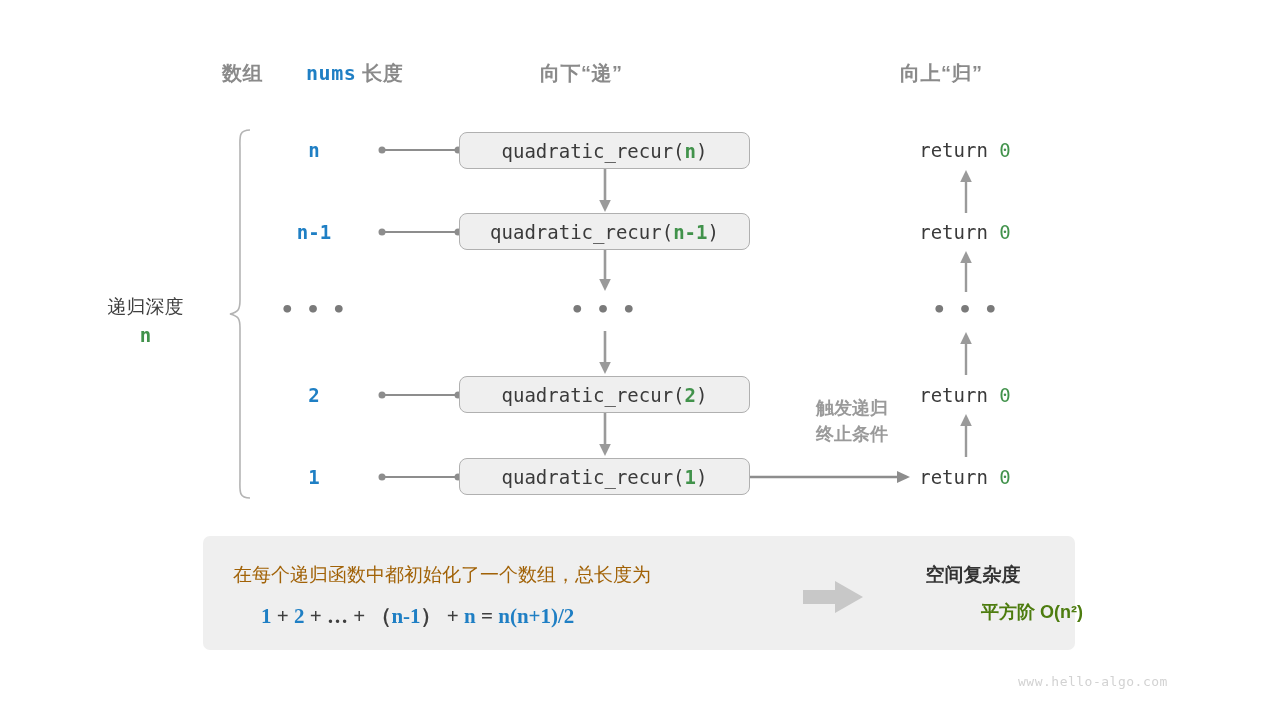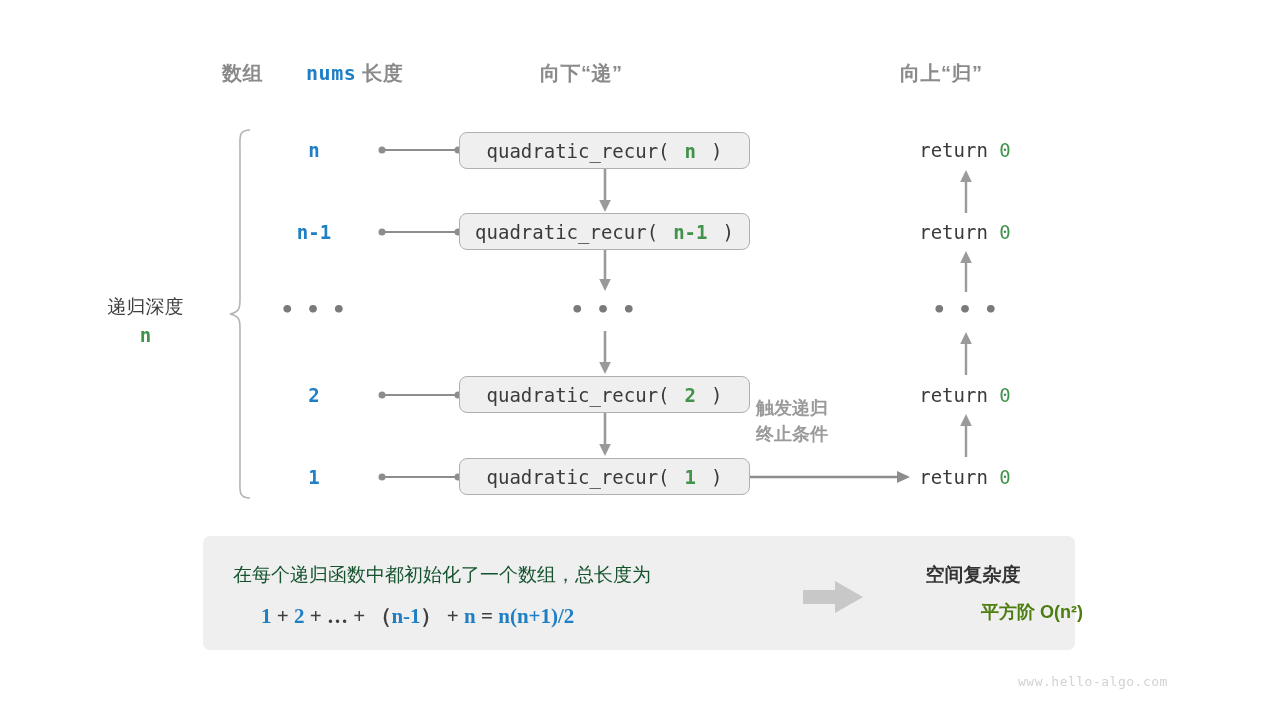--- a/index.html
+++ b/index.html
@@ -69,53 +69,52 @@
     background: #efefef;
     border: 1.5px solid #b0b0b0;
     border-radius: 8px;
     display: flex;
     align-items: center;
     justify-content: center;
     font-family: "DejaVu Sans Mono", monospace;
     font-size: 19px;
     color: #3a3a3a;
     white-space: nowrap;
-    gap: 15px;
   }
   .fbox .arg { color: #41924b; font-weight: bold; }
 
   
   .ret {
     font-family: "DejaVu Sans Mono", monospace;
     font-size: 19px;
     color: #3a3a3a;
     white-space: nowrap;
     text-align: center;
   }
   .ret .z { color: #41924b; }
 
   
   .trigger {
     font-size: 18px;
     font-weight: bold;
     color: #9a9a9a;
-    text-align: left;
+    text-align: right;
     line-height: 1.45;
     white-space: nowrap;
   }
 
   
   .summary {
     box-sizing: border-box;
     background: #efefef;
     border-radius: 7px;
   }
   .sum-line1 {
     font-size: 19px;
-    color: #14532d;
+    color: #a16207;
     white-space: nowrap;
   }
   .sum-formula {
     font-size: 21px;
     font-weight: bold;
     color: #3f3f3f;
     white-space: nowrap;
     font-family: Liberation Serif, serif;
   }
   .sum-formula .b { color: #1f7fc4; }

